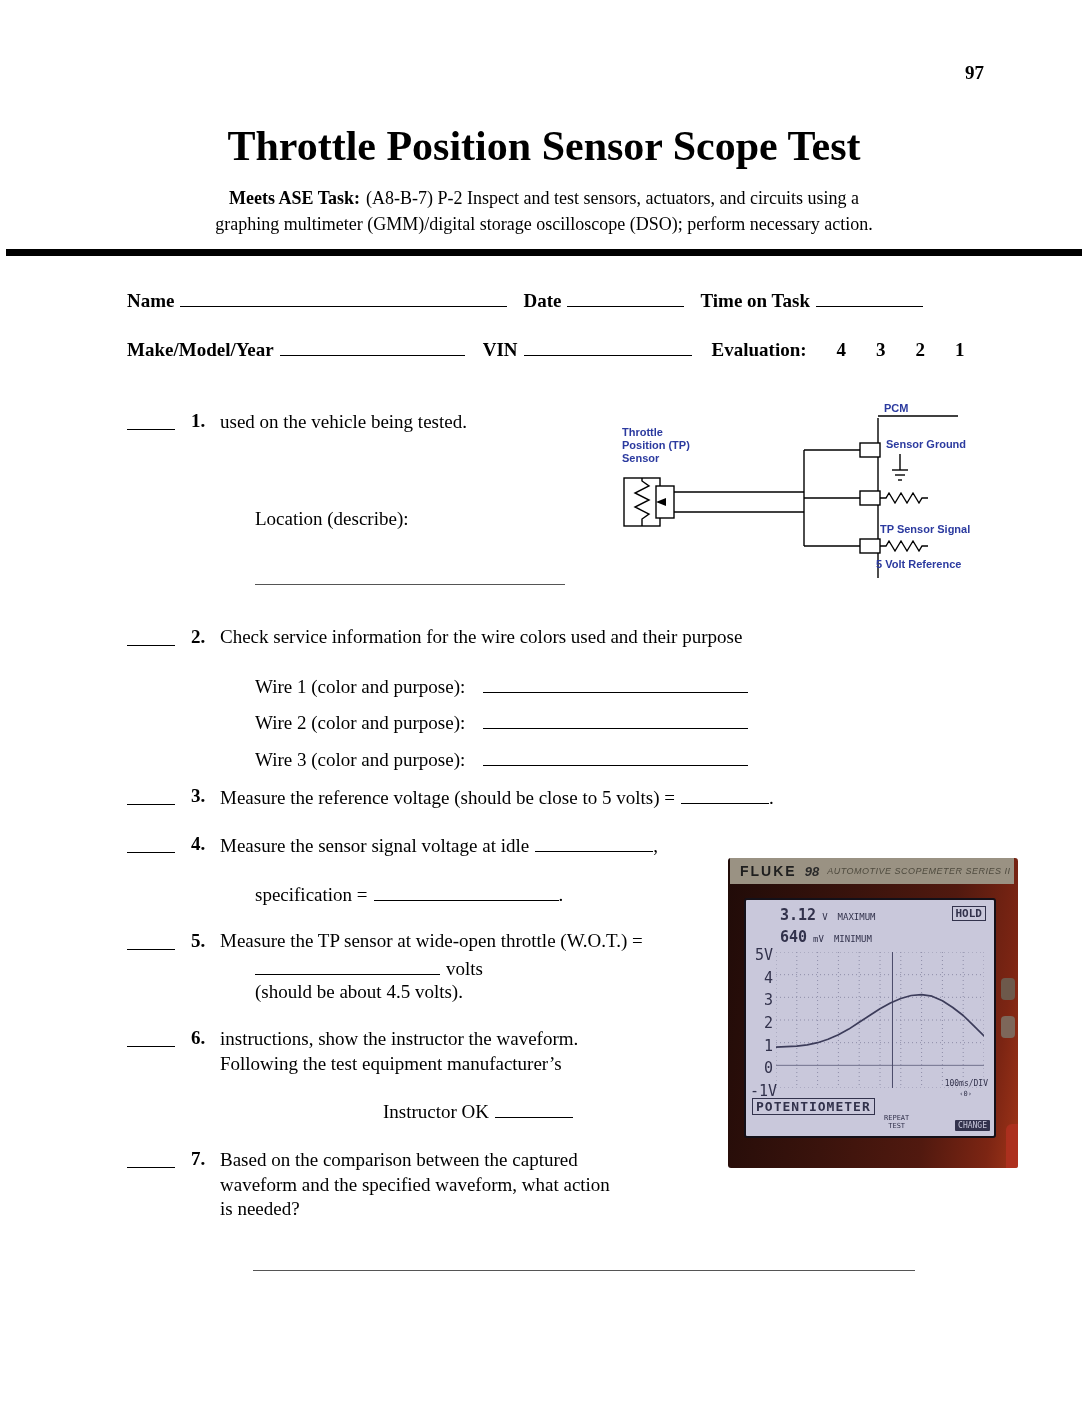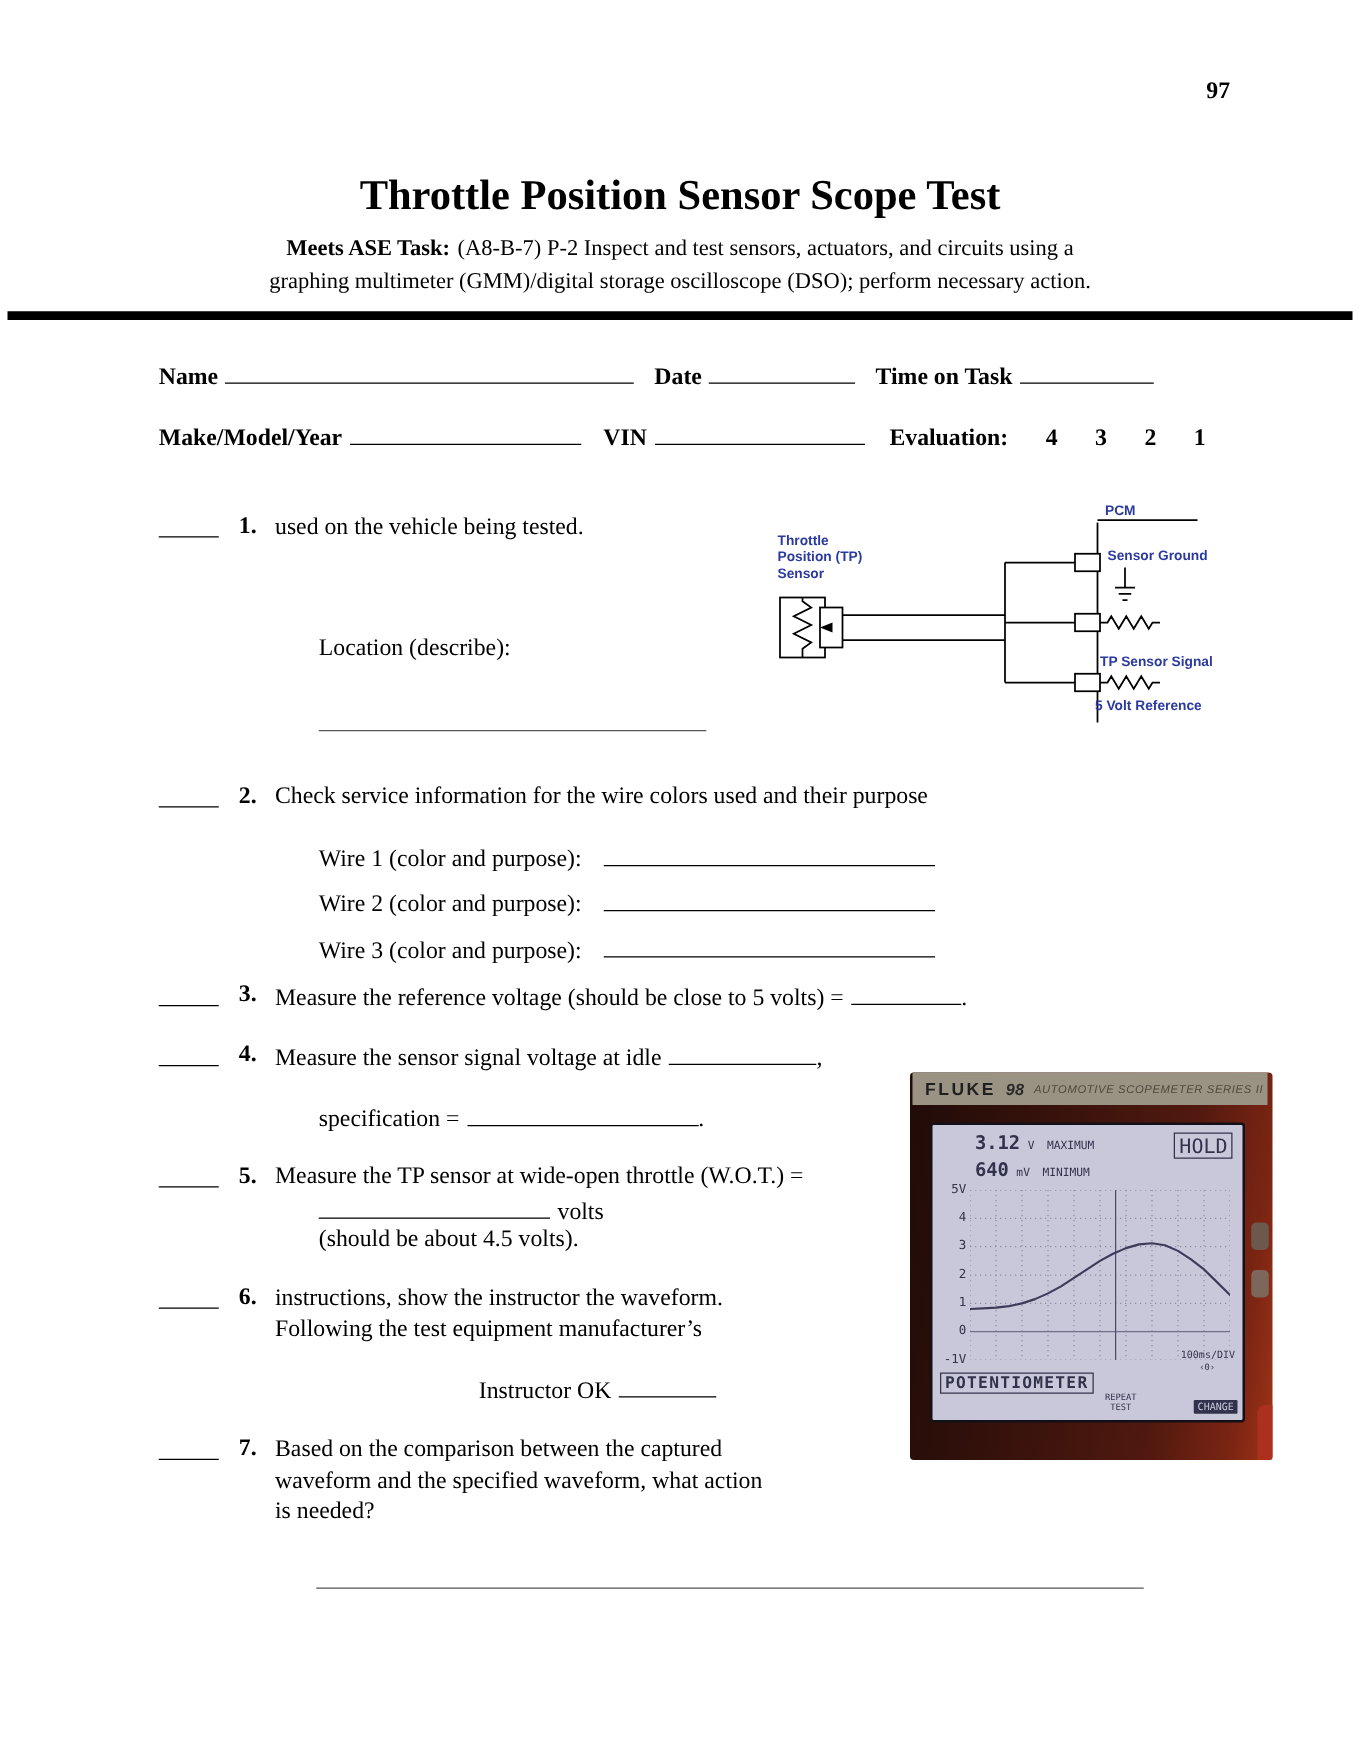--- a/index.html
+++ b/index.html
@@ -6,21 +6,21 @@
   html,body{background:#ffffff}
   body{width:1088px;height:1408px;position:relative;font-family:"Liberation Serif",serif;font-size:19px;color:#000}
   .abs{position:absolute}
   .b{font-weight:bold}
   .center{left:0;width:1088px;text-align:center}
   .bl{display:inline-block;border-bottom:1.6px solid #000;height:19px;vertical-align:baseline}
   .grade{position:absolute;width:48px;height:0;border-bottom:1.6px solid #000}
   .lineblock{line-height:24.6px}
   .itemnum{position:absolute;font-weight:bold}
   .rule{position:absolute;left:6px;width:1076px;height:7px;background:#000}
-  .title{top:138px;font-size:34px;font-weight:bold}
+  .title{top:122px;font-size:42px;font-weight:bold}
   .ase{font-size:18px}
   .ml6{margin-left:6px}.ml16{margin-left:16px}.ml18{margin-left:18px}.ml20{margin-left:20px}
   .gradeNum{margin-left:30px;font-weight:bold}
 
   
   .dg-line{stroke:#000;stroke-width:1.4;fill:none}
   .dg-pin{fill:#fff;stroke:#000;stroke-width:1.4}
   .dg-text{font-family:"Liberation Sans",sans-serif;font-size:11px;font-weight:bold;fill:#2b3a9f}
 
   
@@ -31,23 +31,23 @@
   .fluke{font-weight:bold;font-size:14px;letter-spacing:2px;color:#1f1f1f}
   .model98{font-style:italic;font-weight:bold;font-size:13px;color:#2a2a2a;margin-left:8px}
   .series{font-style:italic;font-size:9px;color:#4e4a3e;margin-left:8px;letter-spacing:.5px}
   .screen{position:absolute;left:16px;top:40px;width:252px;height:240px;background:#c9c8db;
           border:2px solid #141018;border-radius:3px;font-family:"DejaVu Sans Mono",monospace;color:#32324c}
   .ro1{position:absolute;left:34px;top:2px}
   .ro2{position:absolute;left:34px;top:24px}
   .rov{font-size:15px;font-weight:bold}
   .rou{font-size:9px;margin-left:6px}
   .rol{font-size:9px;margin-left:10px}
-  .hold{position:absolute;right:8px;top:6px;font-size:16px;font-weight:normal;border:1.5px solid #32324c;padding:0 3px}
+  .hold{position:absolute;right:8px;top:6px;font-size:11px;font-weight:bold;border:1.5px solid #32324c;padding:0 3px}
   .grid{position:absolute;left:30px;top:52px;width:208px;height:136px}
-  .yl{position:absolute;left:-26px;width:23px;text-align:right;font-size:10px;color:#32324c}
+  .yl{position:absolute;left:-26px;width:23px;text-align:right;font-size:15px;color:#32324c}
   .grid span:nth-of-type(1){top:-6px}.grid span:nth-of-type(2){top:17px}.grid span:nth-of-type(3){top:39px}
   .grid span:nth-of-type(4){top:62px}.grid span:nth-of-type(5){top:85px}.grid span:nth-of-type(6){top:107px}
   .grid span:nth-of-type(7){top:130px}
   .gdot{stroke:#8e8da8;stroke-width:1;stroke-dasharray:1 3}
   .gsolid{stroke:#70708c;stroke-width:1}
   .cursor{stroke:#4a4a68;stroke-width:1}
   .trace{stroke:#3c3c5a;stroke-width:1.7;fill:none;stroke-linejoin:round;stroke-linecap:round}
   .timediv{position:absolute;right:6px;top:179px;font-size:8px}
   .trig{position:absolute;right:22px;top:190px;font-size:7px}
   .mode{position:absolute;left:6px;top:198px;font-size:13px;font-weight:bold;letter-spacing:1px;border:1px solid #32324c;padding:0 3px}

